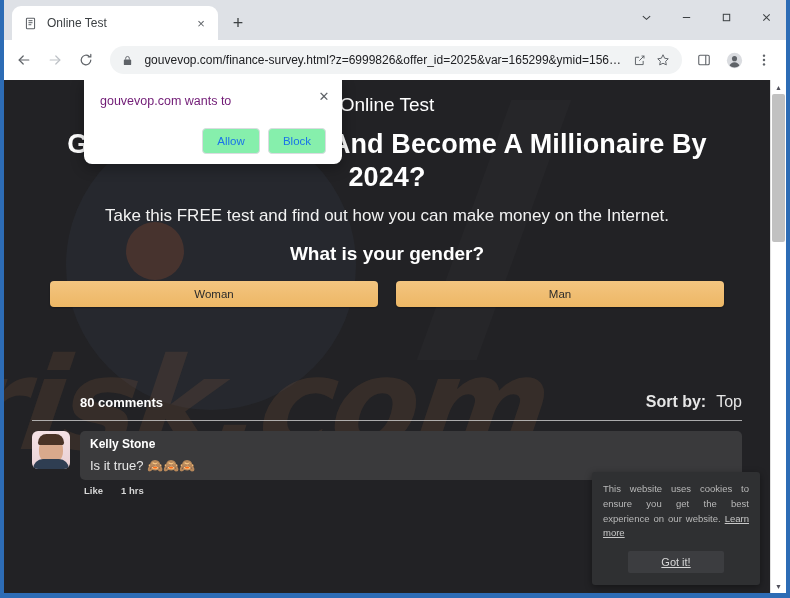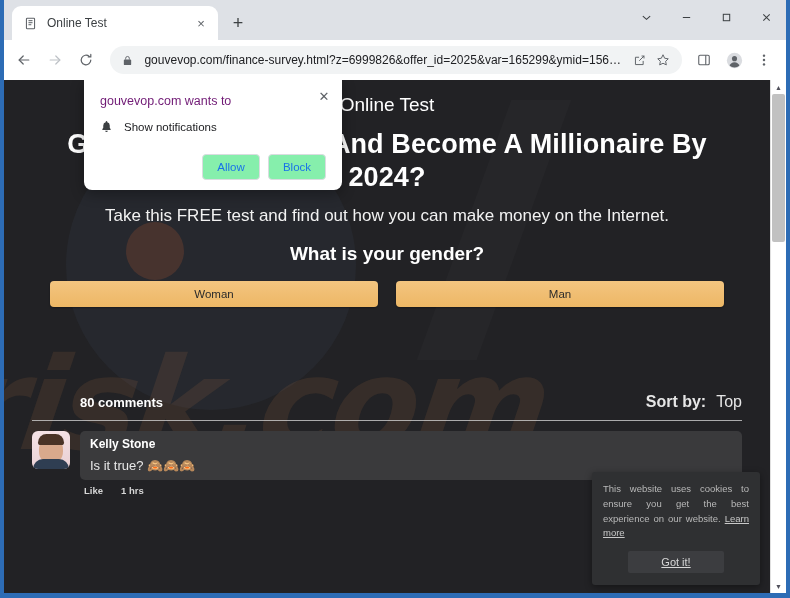--- a/index.html
+++ b/index.html
@@ -523,29 +523,20 @@
         <div class="cookie-text">
           <span>This website uses cookies to ensure you get the best experience on our website.</span>
           <a href="#">Learn more</a>
         </div>
         <button class="cookie-btn">Got it!</button>
       </div>
 
       <div class="permission">
         <div class="perm-close">✕</div>
         <div class="perm-title">gouvevop.com wants to</div>
-        <div class="perm-row">
-          <span class="bell">
-            <svg width="13" height="14" viewBox="0 0 16 17" fill="currentColor">
-              <path d="M8 1.2a1 1 0 0 1 1 1v.5a4 4 0 0 1 3 3.8v3l1.2 1.9c.2.3 0 .7-.4.7H3.2c-.4 0-.6-.4-.4-.7L4 9.5v-3a4 4 0 0 1 3-3.8v-.5a1 1 0 0 1 1-1z"></path>
-              <path d="M6.4 13.2h3.2a1.6 1.6 0 0 1-3.2 0z"></path>
-            </svg>
-          </span>
-          <span class="perm-label">Show notifications</span>
-        </div>
         <div class="perm-actions">
           <button class="perm-btn">Allow</button>
           <button class="perm-btn">Block</button>
         </div>
       </div>
 
     </div>
 
     <div class="scrollbar">
       <div class="sb-arrow">▲</div>

